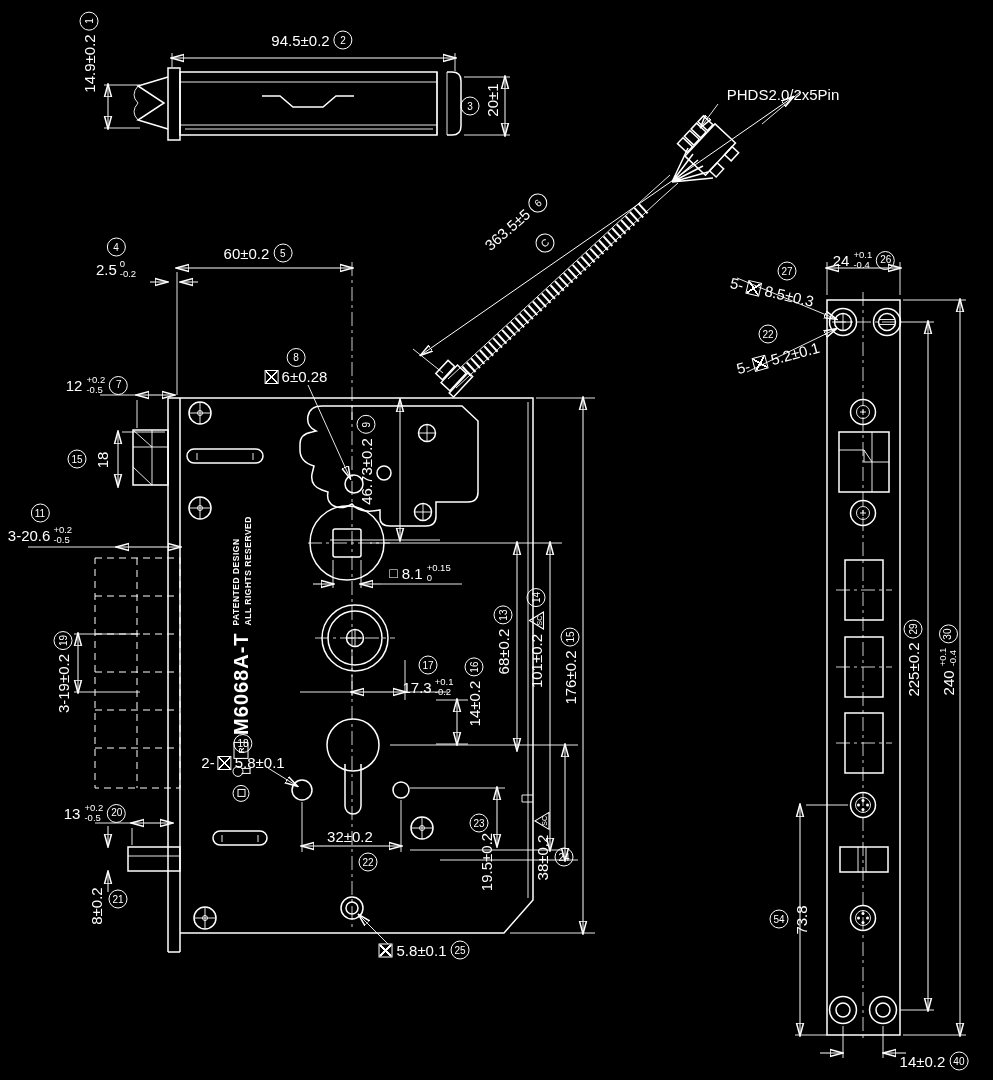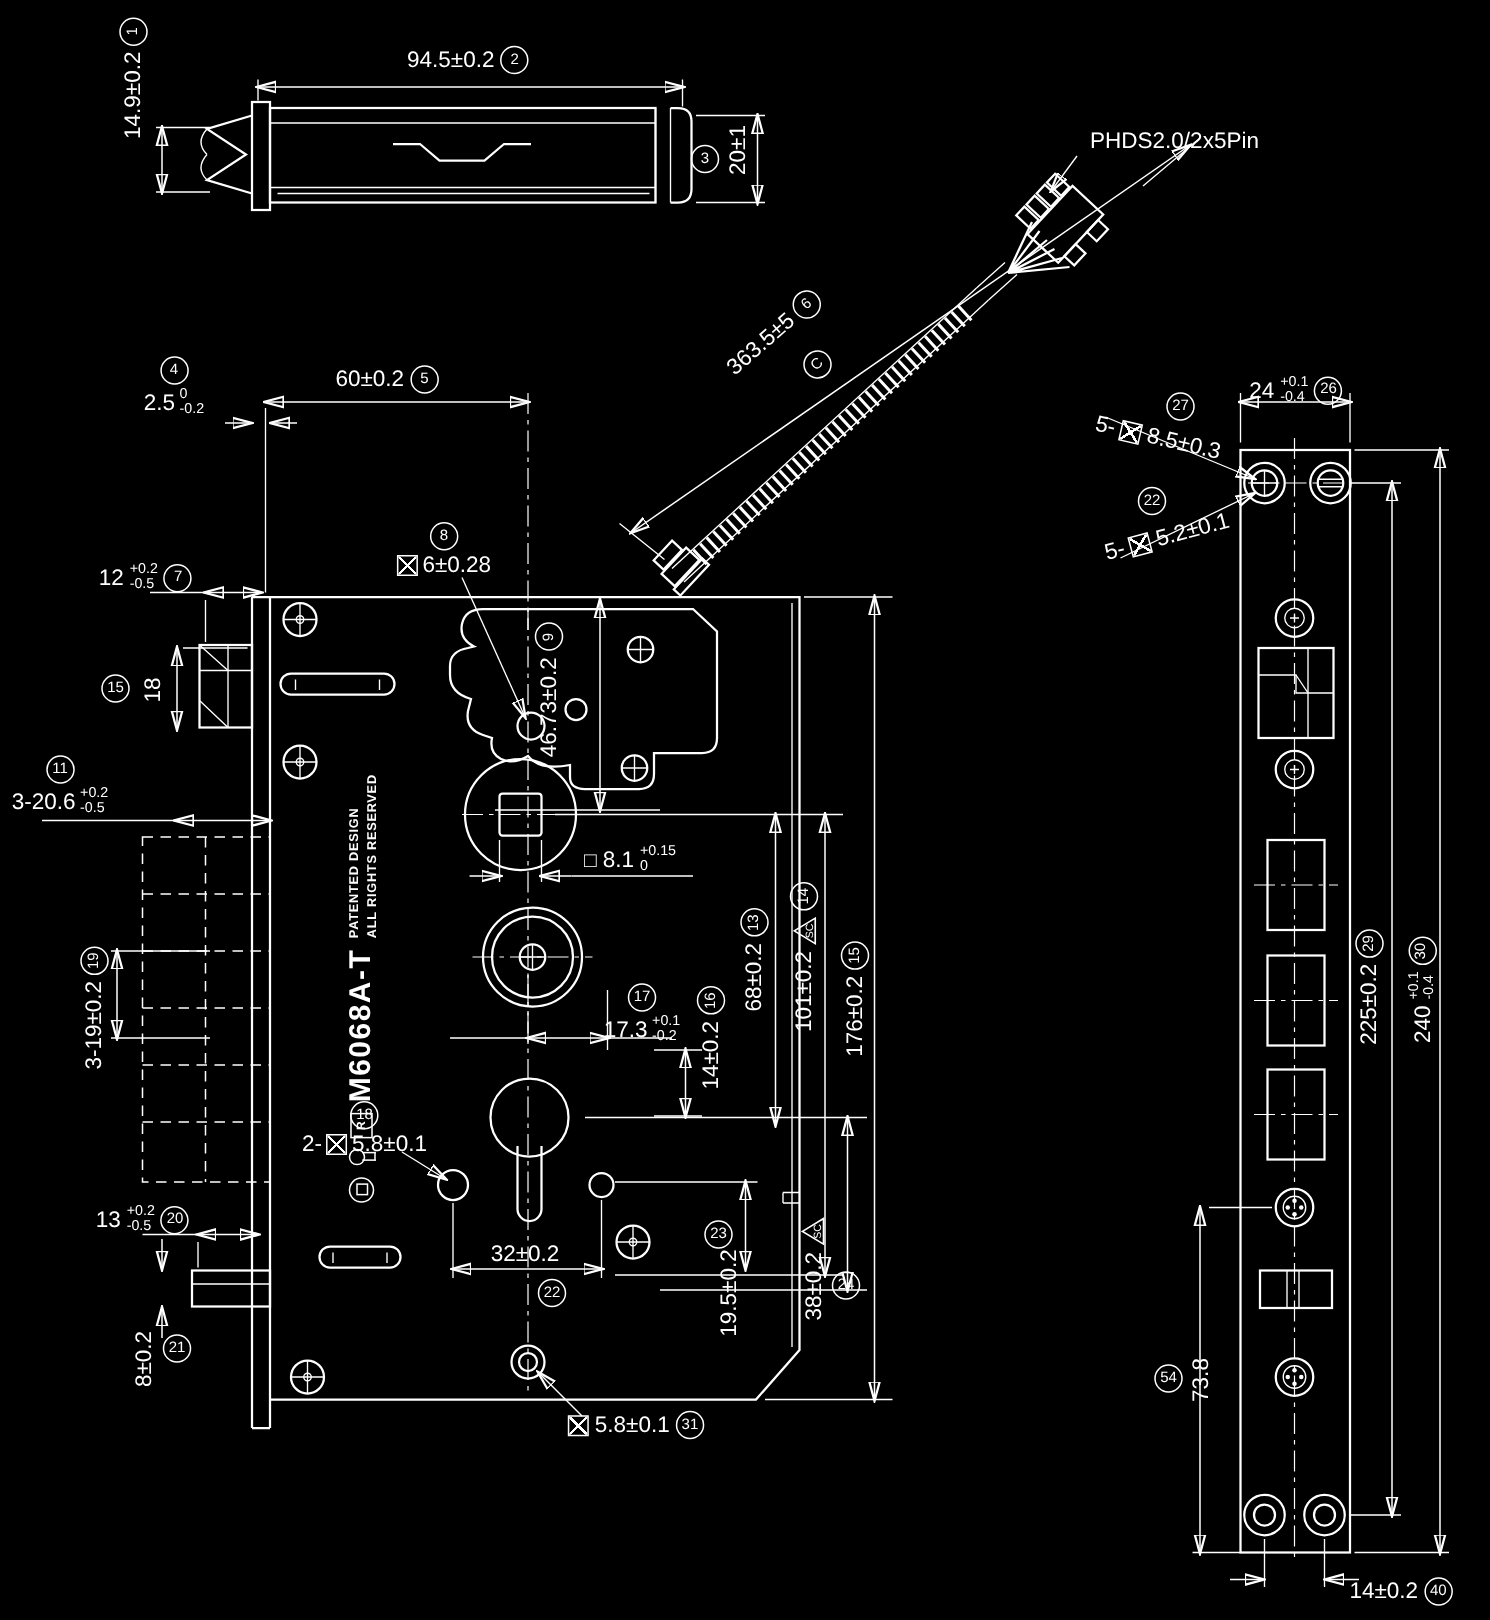--- a/index.html
+++ b/index.html
@@ -432,21 +432,21 @@
   <span>38±0.2</span>
   <svg class="tri" width="19" height="16" viewBox="0 0 19 16">
     <polygon points="9.5,1 18,15 1,15"></polygon>
         <text x="9.5" y="13.2">SC</text>
       </svg>
 </div>
 <span class="bal abs" style="left:564px;top:857px">24</span>
 <div class="lbl" style="left:424px;top:950px">
   <span class="bx"></span>
   <span>5.8±0.1</span>
-  <span class="bal">31</span>
+  <span class="bal">25</span>
 </div>
 <div class="lbl" style="left:95px;top:813px">
   <span>13</span>
   <span class="tol">
         <i>+0.2</i>
         <i>-0.5</i>
       </span>
   <span class="bal">20</span>
 </div>
 <div class="lbl r" style="left:96px;top:906px">

